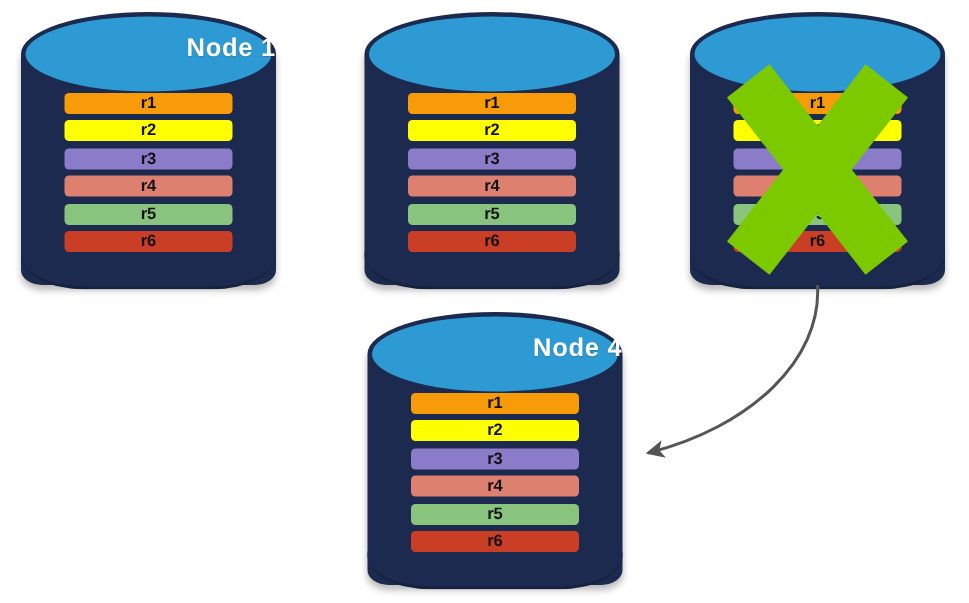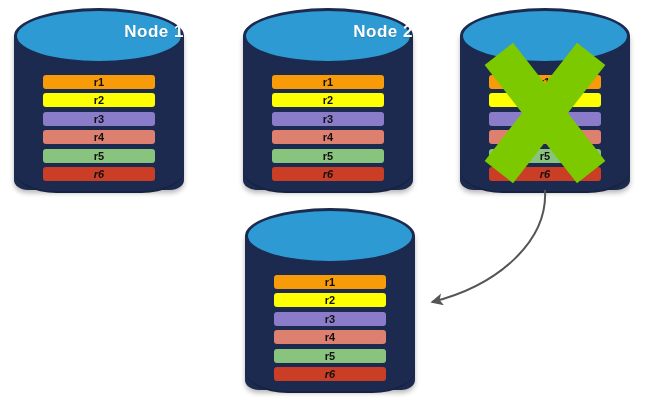--- a/index.html
+++ b/index.html
@@ -68,35 +68,35 @@
     letter-spacing: 0.5px;
     z-index: 6;
     pointer-events: none;
     text-shadow: 0 1px 1px rgba(0,0,0,0.18);
   }
 
   
   .rows {
     position: absolute;
     left: 29px;
-    top: 67px;
+    top: 54px;
     width: 112px;
     z-index: 4;
   }
   .row {
     height: 14px;
     margin-bottom: 4.4px;
     border-radius: 3px;
     text-align: center;
     font-size: 11px;
     font-weight: bold;
     color: #111111;
     line-height: 14px;
   }
-  .row:last-child { margin-bottom: 0; font-style: italic; }
+  .row:last-child { margin-bottom: 0; }
 
   
   .x-mark {
     position: absolute;
     left: 14px;
     top: 34px;
     width: 142px;
     height: 142px;
     z-index: 7;
     pointer-events: none;
@@ -150,21 +150,20 @@
         <div class="cyl-bottom"></div>
         <div class="rows">
           <div class="row" style="background: rgb(247, 155, 8);">r1</div>
           <div class="row" style="background: rgb(255, 255, 0);">r2</div>
           <div class="row" style="background: rgb(138, 124, 200);">r3</div>
           <div class="row" style="background: rgb(222, 128, 112);">r4</div>
           <div class="row" style="background: rgb(137, 196, 126);">r5</div>
           <div class="row" style="background: rgb(203, 62, 38);">r6</div>
         </div>
         <div class="cyl-top"></div>
-        <div class="node-title">Node  2</div>
       </div>
       <div class="node" style="left: 460px; top: 8px;">
         <div class="cyl-body"></div>
         <div class="cyl-bottom"></div>
         <div class="rows">
           <div class="row" style="background: rgb(247, 155, 8);">r1</div>
           <div class="row" style="background: rgb(255, 255, 0);">r2</div>
           <div class="row" style="background: rgb(138, 124, 200);">r3</div>
           <div class="row" style="background: rgb(222, 128, 112);">r4</div>
           <div class="row" style="background: rgb(137, 196, 126);">r5</div>
@@ -181,20 +180,21 @@
         <div class="cyl-bottom"></div>
         <div class="rows">
           <div class="row" style="background: rgb(247, 155, 8);">r1</div>
           <div class="row" style="background: rgb(255, 255, 0);">r2</div>
           <div class="row" style="background: rgb(138, 124, 200);">r3</div>
           <div class="row" style="background: rgb(222, 128, 112);">r4</div>
           <div class="row" style="background: rgb(137, 196, 126);">r5</div>
           <div class="row" style="background: rgb(203, 62, 38);">r6</div>
         </div>
         <div class="cyl-top"></div>
+        <div class="node-title">Node  4</div>
       </div>
     </div>
 
   <svg class="arrow-layer" viewBox="0 0 646 402" xmlns="http://www.w3.org/2000/svg">
     <defs>
       <marker id="arrowhead" markerWidth="7" markerHeight="7" refX="5.4" refY="3" orient="auto">
         <path d="M 0 0 L 6.2 3 L 0 6 L 1.5 3 Z" fill="#555555"></path>
       </marker>
     </defs>
     <path id="arrow-path" fill="none" stroke="#555555" stroke-width="2" marker-end="url(#arrowhead)" d="M 545,190 C 548,240 500,285 432,302"></path>

